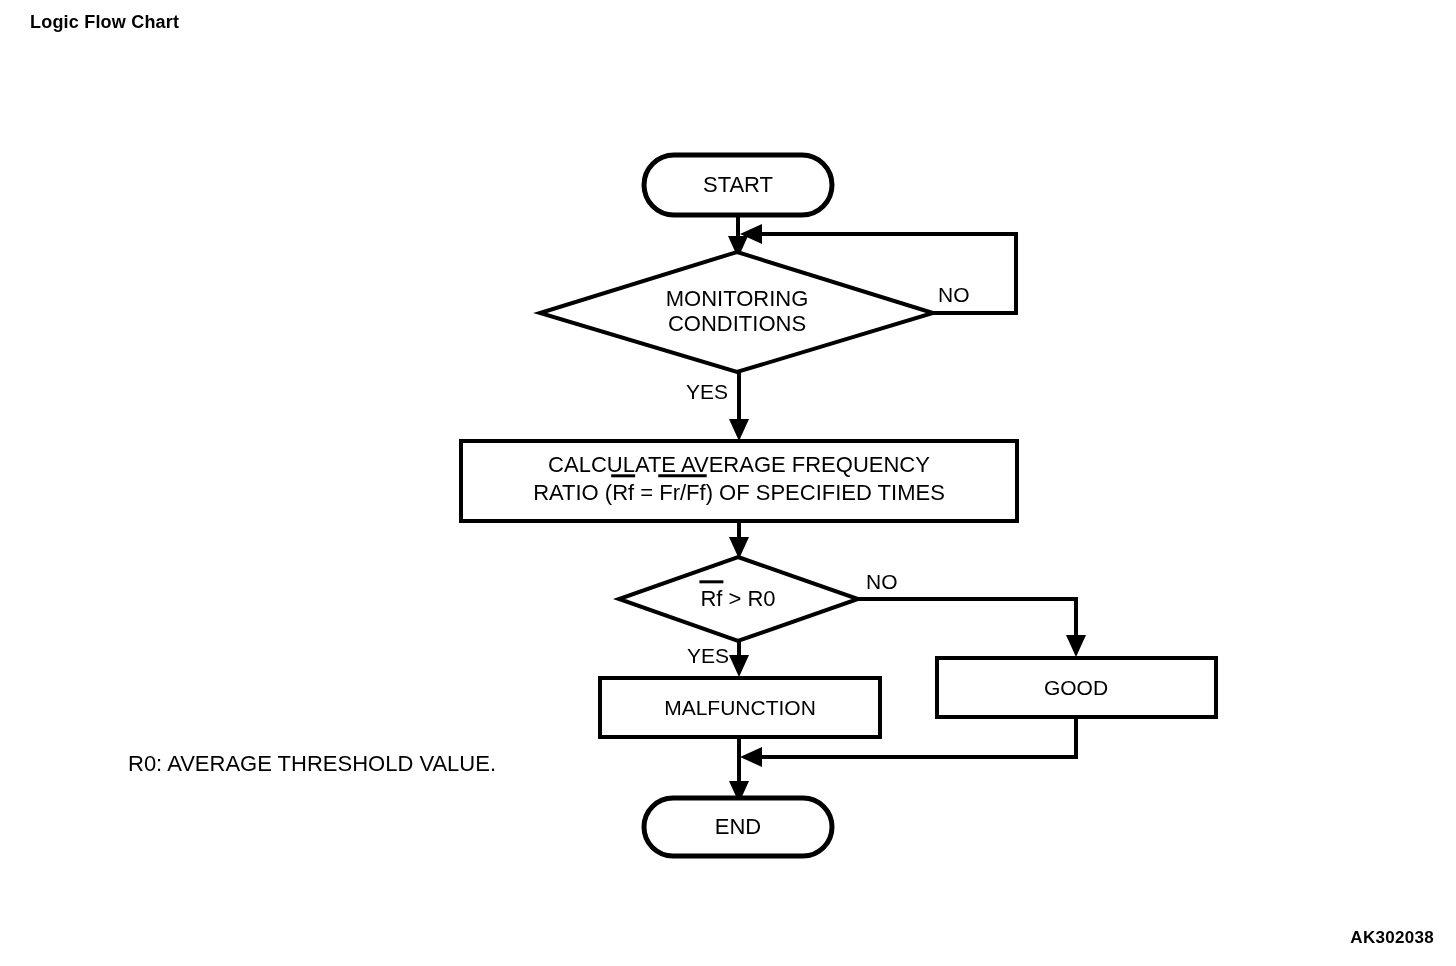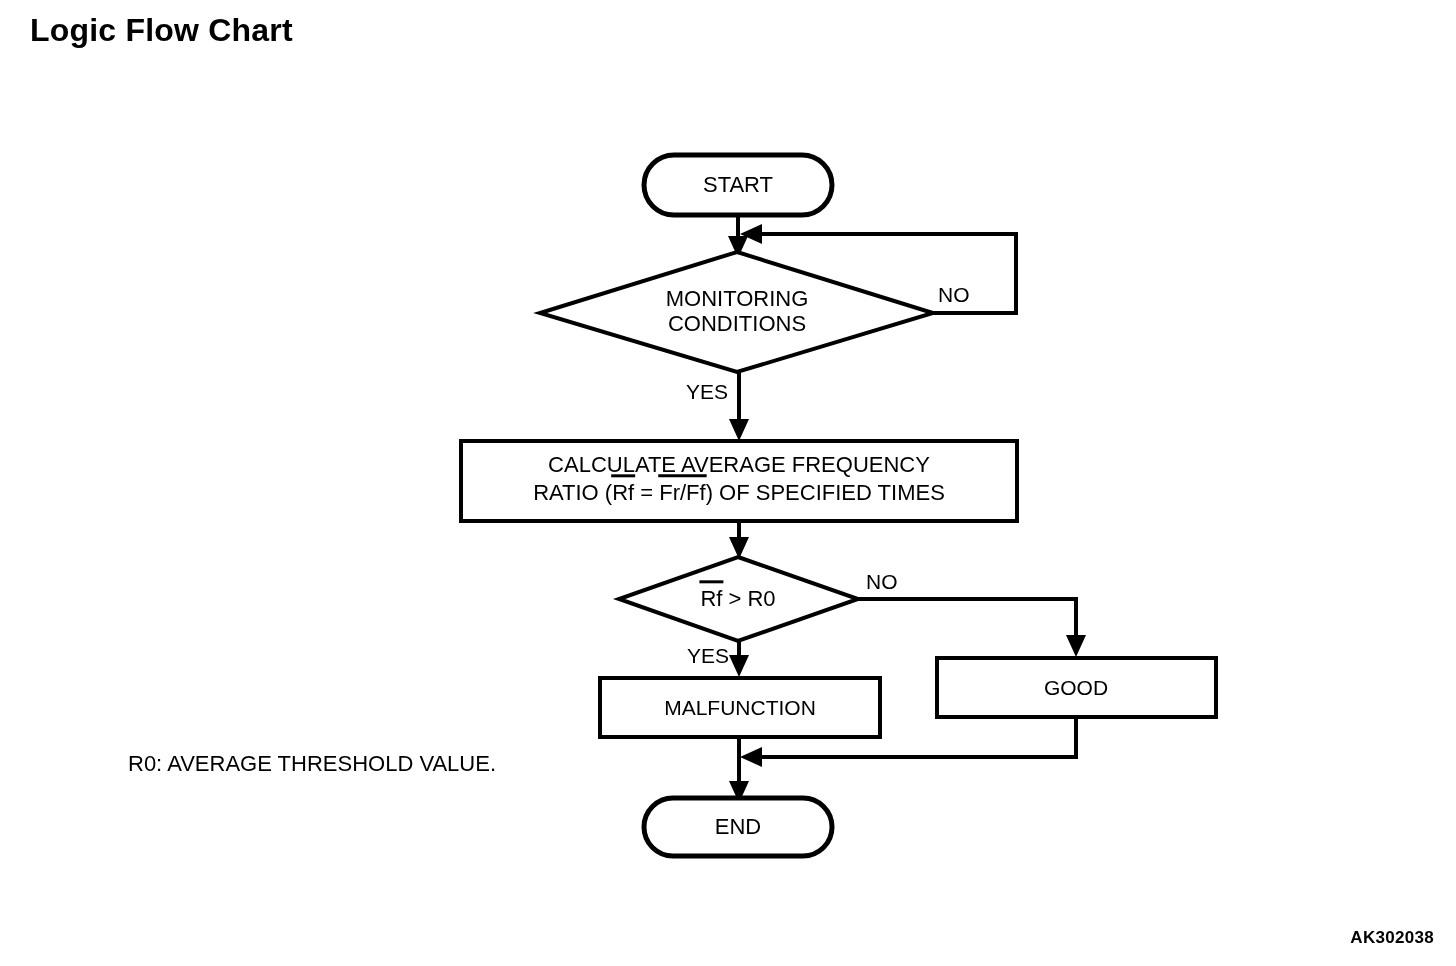--- a/index.html
+++ b/index.html
@@ -12,21 +12,21 @@
     height: 966px;
     position: relative;
     font-family: "Liberation Sans", sans-serif;
     color: #000000;
     overflow: hidden;
   }
   #page-title {
     position: absolute;
     left: 30px;
     top: 12px;
-    font-size: 32px;
+    font-size: 18px;
     font-weight: bold;
     letter-spacing: 0.2px;
     white-space: pre;
   }
   #doc-code {
     position: absolute;
     right: 22px;
     bottom: 18px;
     font-size: 17px;
     font-weight: bold;

